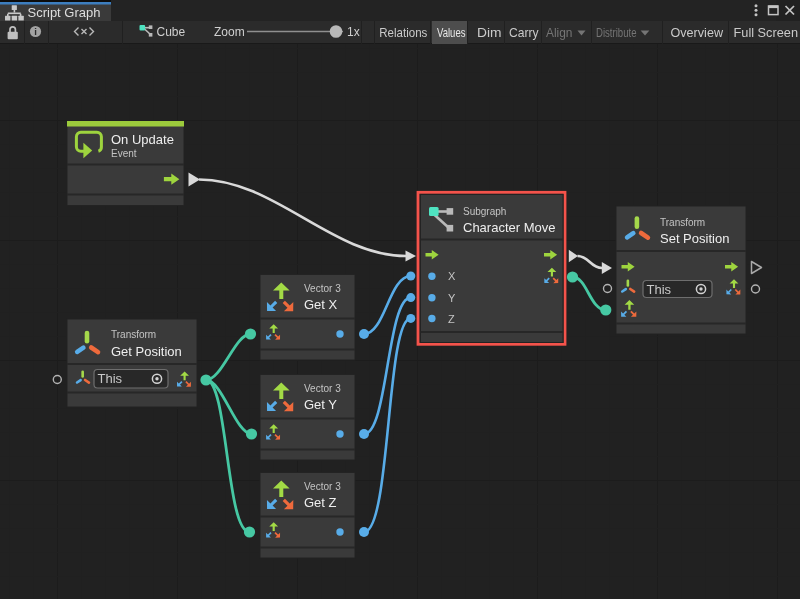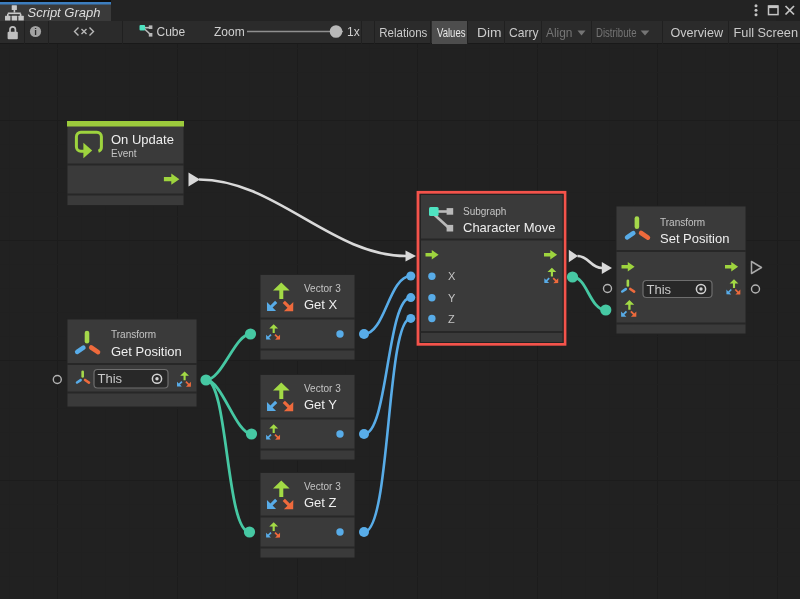--- a/index.html
+++ b/index.html
@@ -1,17 +1,17 @@
 <!DOCTYPE html>
 <html><head><meta charset="utf-8"><style>
 * { margin:0; padding:0; box-sizing:border-box; }
 html,body { width:800px; height:599px; overflow:hidden; background:#212121;
   font-family:"Liberation Sans", sans-serif; }
 #app { position:relative; width:800px; height:599px; }
-#tabbar { position:absolute; left:0; top:0; width:776px; height:21px; background:#232323;font-style:italic; }
+#tabbar { position:absolute; left:0; top:0; width:776px; height:21px; background:#232323; }
 #tab { position:absolute; left:0; top:0; width:111px; height:21px; background:#3a3a3a;
   border-top:2px solid #0c0c0c; box-shadow:inset 0 2.5px 0 #3d7ebf; }
 #toolbar { position:absolute; left:0; top:21px; width:800px; height:23px; background:#2b2b2b;
   border-bottom:1px solid #191919; }
 .sep { position:absolute; top:0; width:1px; height:23px; background:#202020; }
 svg text { font-family:"Liberation Sans", sans-serif; }
 </style></head>
 <body>
 <div id="app">
 <svg id="canvas" width="800" height="599" style="position:absolute;left:0;top:0">

